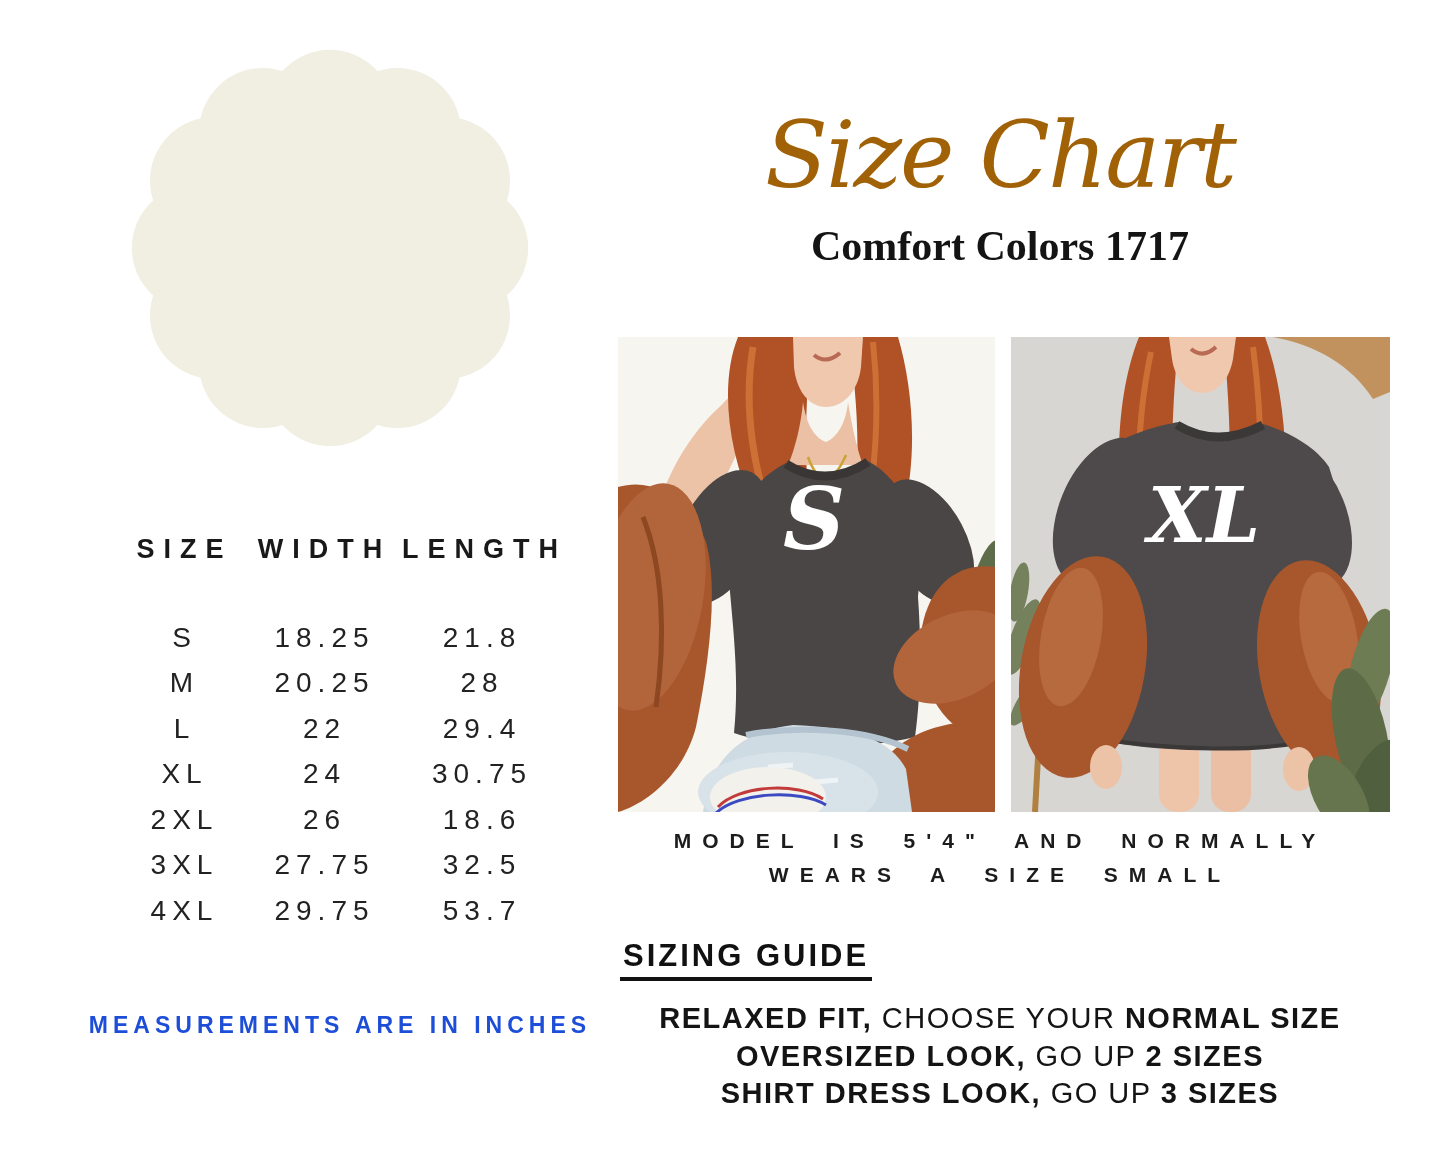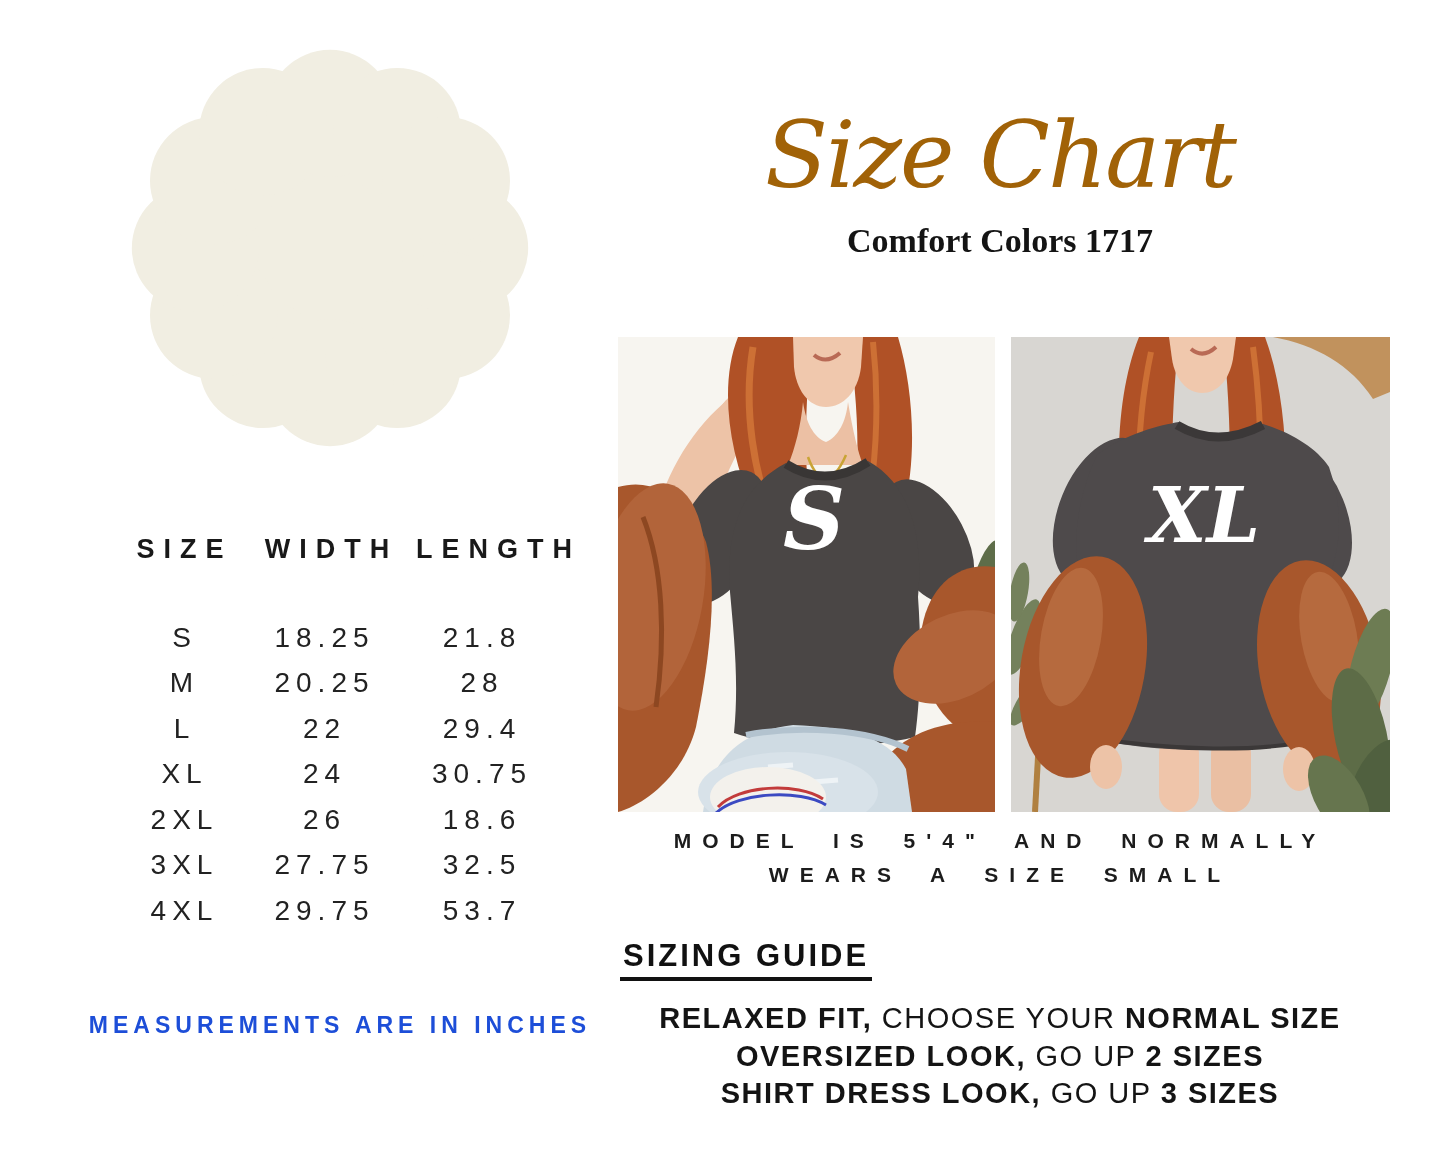--- a/index.html
+++ b/index.html
@@ -12,30 +12,29 @@
 
   
   .title {
     position: absolute; left: 620px; top: 58px; width: 760px;
     text-align: center; font-family: "DejaVu Serif", serif; font-style: italic;
     font-size: 92px; font-weight: 500; letter-spacing: -2px; color: #a16207; margin-top: 44px;
   }
   .subtitle {
     position: absolute; left: 620px; top: 222px; width: 760px;
     text-align: center; font-family: "Liberation Serif", serif;
-    font-size: 34px; font-weight: 700; letter-spacing: 0px; color: #141414;
+    font-size: 42px; font-weight: 700; letter-spacing: 0px; color: #141414;
   }
 
   
   .size-table { position: absolute; left: 122px; top: 534px; width: 440px; }
   .size-table .hdr {
     display: grid; grid-template-columns: 125px 155px 160px;
     font-size: 27px; font-weight: 700; letter-spacing: 9px; text-align: center;
     color: #191919;
-    gap: 7px;
   }
   .size-table .rows { margin-top: 50px; }
   .size-table .row {
     display: grid; grid-template-columns: 125px 155px 160px;
     height: 45.5px; align-items: center; text-align: center;
     font-size: 28px; font-weight: 500; letter-spacing: 6px; color: #222;
   }
   .footnote {
     position: absolute; left: 85px; top: 1012px; width: 510px; text-align: center;
     font-size: 23px; font-weight: 700; letter-spacing: 5px; color: #1d4ed8;

